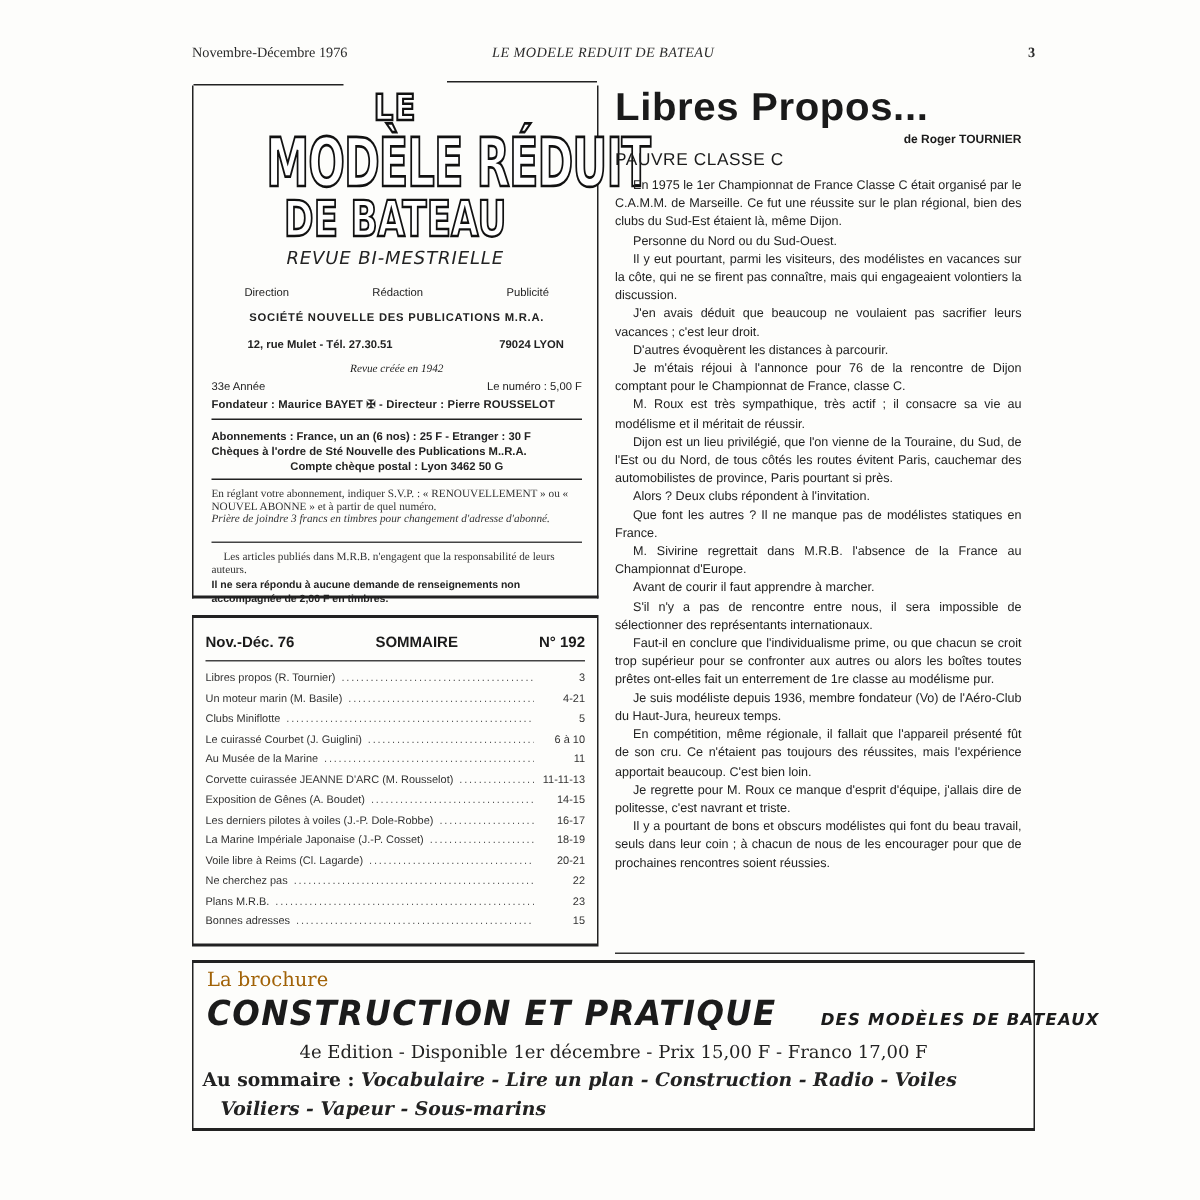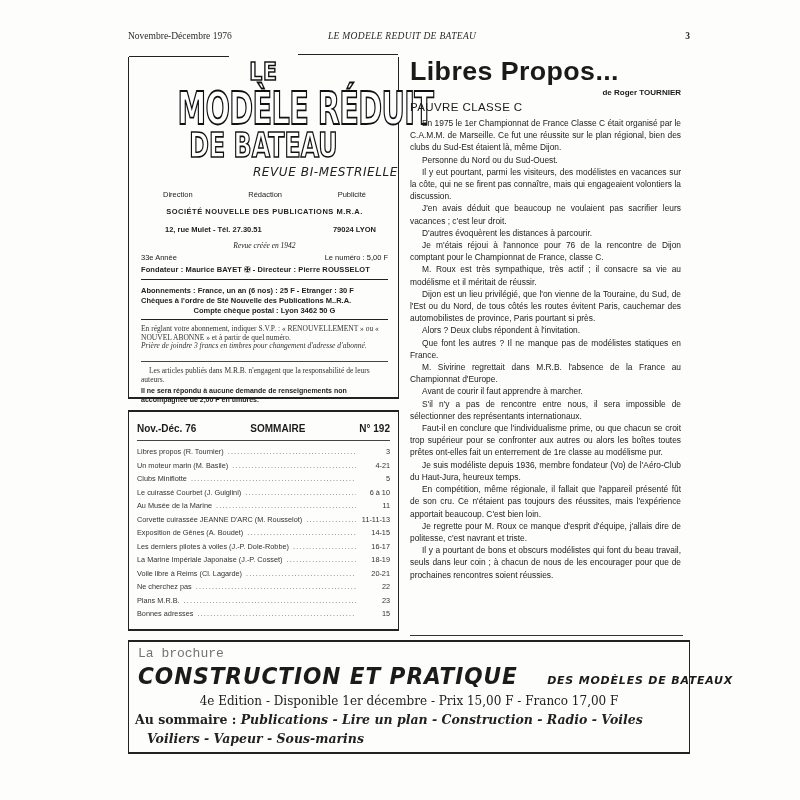--- a/index.html
+++ b/index.html
@@ -21,21 +21,21 @@
   .masthead .topline-l { position: absolute; top: -1px; left: 0; width: 100px; border-top: 1.5px solid #222; }
   .masthead .topline-r { position: absolute; top: -3px; right: 0; width: 100px; border-top: 1.5px solid #222; }
 
   .logo { position: absolute; left: 0; top: 2px; width: 100%; text-align: center; }
   .logo-le { display: block; font-family: "DejaVu Sans", sans-serif; font-weight: bold; font-size: 24px; line-height: 26px;
     color: #fff; -webkit-text-stroke: 1.6px #111; letter-spacing: 1px; transform: scaleX(0.85); }
   .logo-main { display: block; font-family: "DejaVu Sans", sans-serif; font-weight: bold; font-size: 45px; line-height: 44px;
     color: #fff; -webkit-text-stroke: 1.8px #111; letter-spacing: -1px; transform: scaleX(0.64); margin-top: 2px; white-space: nowrap; }
   .logo-sub { display: block; font-family: "DejaVu Sans", sans-serif; font-weight: bold; font-size: 33px; line-height: 34px;
     color: #fff; -webkit-text-stroke: 1.6px #111; transform: scaleX(0.72); margin-top: -2px; white-space: nowrap; }
-  .logo-tag { display: block; font-family: "DejaVu Sans", sans-serif; font-style: italic; font-size: 12px; margin-top: 2px; letter-spacing: 0.6px; color: #222; text-align: right; }
+  .logo-tag { display: block; font-family: "DejaVu Sans", sans-serif; font-style: italic; font-size: 12px; margin-top: 2px; letter-spacing: 0.6px; color: #222; }
 
   .mh-info { position: absolute; left: 12px; width: 247px; font-size: 7.5px; color: #222; }
   .mh-roles { top: 133px; display: flex; justify-content: space-between; padding: 0 22px 0 22px; }
   .mh-societe { top: 150px; text-align: center; font-weight: bold; letter-spacing: 0.5px; }
   .mh-addr { top: 168px; display: flex; justify-content: space-between; font-weight: bold; padding: 0 12px 0 24px; }
   .mh-creee { top: 184px; text-align: center; font-family: "Liberation Serif", serif; font-style: italic; font-size: 7.5px; }
   .mh-annee { top: 196px; display: flex; justify-content: space-between; }
   .mh-fond { top: 208px; font-weight: bold; letter-spacing: 0.1px; }
   .mh-sep1 { position: absolute; left: 12px; width: 247px; top: 222px; border-top: 1.5px solid #222; }
   .mh-abo { top: 229px; font-weight: bold; line-height: 10px; }
@@ -65,21 +65,21 @@
   .art-title { font-family: "Liberation Sans", sans-serif; font-size: 26px; font-weight: bold; letter-spacing: 0.4px; line-height: 28px; color: #1a1a1a; white-space: nowrap; transform: scaleX(1.03); transform-origin: left; }
   .art-byline { text-align: right; font-size: 8px; font-weight: bold; margin-top: 3px; }
   .art-sub { font-size: 11.5px; font-weight: normal; margin-top: 4px; letter-spacing: 0.4px; }
   .art-body { margin-top: 4px; font-size: 8.4px; line-height: 12.2px; color: #222; text-align: justify; }
   .art-body p { text-indent: 12px; }
   .art-rule { position: absolute; left: 0; right: -2px; top: 578px; border-top: 1.5px solid #333; }
 
   
   .ad { position: absolute; left: 128px; top: 640px; width: 562px; height: 114px;
     border: 1.5px solid #222; border-top-width: 2px; border-bottom-width: 2px; font-family: "DejaVu Serif", serif; }
-  .ad-intro { position: absolute; left: 9px; top: 4px; font-size: 13px; color: #737373; font-family: Liberation Mono, monospace; }
+  .ad-intro { position: absolute; left: 9px; top: 4px; font-size: 13px; color: #a16207; }
   .ad-title { position: absolute; left: 9px; top: 21px; white-space: nowrap; }
   .ad-title .big { font-family: "DejaVu Sans", sans-serif; font-size: 23px; font-weight: bold; font-style: italic; letter-spacing: 1px; transform: scaleX(0.94); display: inline-block; transform-origin: left; }
   .ad-title .small { font-family: "DejaVu Sans", sans-serif; font-size: 11px; font-weight: bold; font-style: italic; letter-spacing: 0.8px; }
   .ad-edition { position: absolute; left: 0; right: 0; top: 52px; text-align: center; font-size: 12px; color: #222; }
   .ad-contents { position: absolute; left: 6px; top: 70px; font-size: 12.5px; font-weight: bold; color: #222; white-space: nowrap; }
   .ad-contents i { font-weight: bold; }
   .ad-contents2 { position: absolute; left: 18px; top: 89px; font-size: 12.5px; font-weight: bold; font-style: italic; color: #222; white-space: nowrap; }
 </style>
 </head>
 <body>
@@ -238,18 +238,18 @@
 
   <div class="ad">
     <div class="ad-intro">La brochure</div>
     <div class="ad-title">
       <span class="big">CONSTRUCTION ET PRATIQUE</span>
       <span class="small">DES MODÈLES DE BATEAUX</span>
     </div>
     <div class="ad-edition">4e Edition - Disponible 1er décembre - Prix 15,00 F - Franco 17,00 F</div>
     <div class="ad-contents">
       <span>Au sommaire :</span>
-      <i>Publications - Lire un plan - Construction - Radio - Voiles</i>
+      <i>Vocabulaire - Lire un plan - Construction - Radio - Voiles</i>
     </div>
     <div class="ad-contents2">Voiliers - Vapeur - Sous-marins</div>
   </div>
 
 </div>
 
 </body></html>

